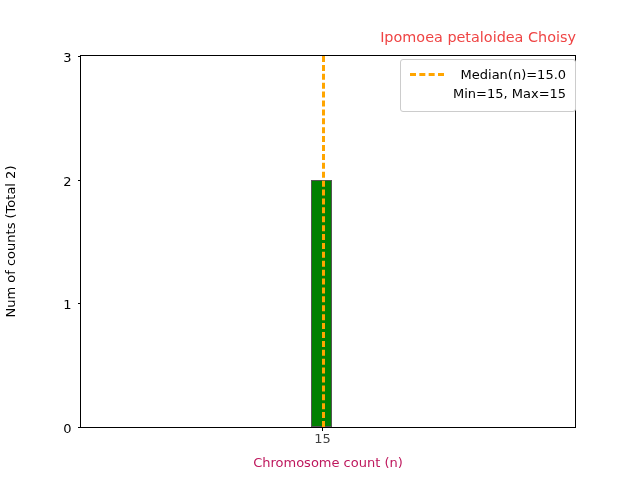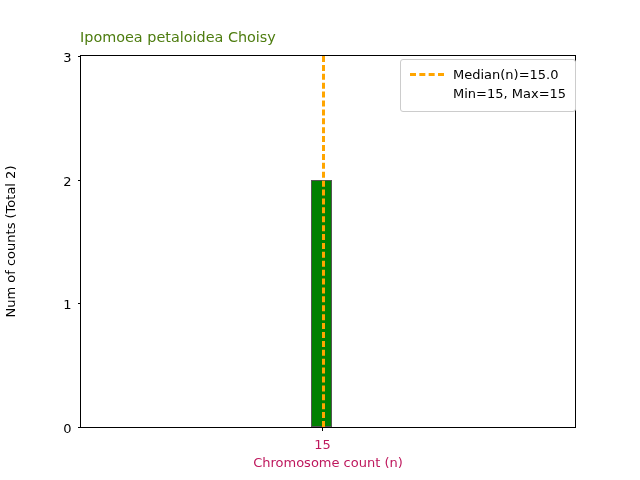--- a/index.html
+++ b/index.html
@@ -21,23 +21,23 @@
     background: #ffffff;
     overflow: hidden;
   }
 
   
   #chart-title {
     position: absolute;
     left: 80px;
     top: 30px;
     width: 496px;
-    text-align: left;
+    text-align: right;
     font-size: 14.4px;
-    color: #4d7c0f;
+    color: #ef4444;
     line-height: 1.1;
     white-space: nowrap;
   }
 
   
   #plot-area {
     position: absolute;
     left: 80px;
     top: 55px;
     width: 496px;
@@ -97,24 +97,23 @@
   .xtick {
     position: absolute;
     top: 100%;
     height: 3.5px;
     width: 0;
     border-left: 1px solid #000000;
   }
   .xtick-label {
     position: absolute;
     top: 100%;
-    margin-top: 6px;
     transform: translateX(-50%);
     font-size: 13px;
-    color: #be185d;
+    color: #404040;
     white-space: nowrap;
   }
 
   
   #xlabel {
     position: absolute;
     left: 80px;
     top: 455px;
     width: 496px;
     text-align: center;
@@ -147,20 +146,21 @@
     left: 400px;
     top: 59px;
     border: 1px solid #cccccc;
     border-radius: 3px;
     background: rgba(255,255,255,0.92);
     padding: 6px 9px 7px 9px;
     box-sizing: border-box;
     display: flex;
     align-items: flex-start;
     gap: 9px;
+    text-align: right;
   }
   #legend-swatch {
     margin-top: 7px;
     width: 34px;
     height: 0;
     border-top: 3px dashed #ffa500;
     flex: 0 0 auto;
   }
   #legend-text {
     font-size: 13px;

